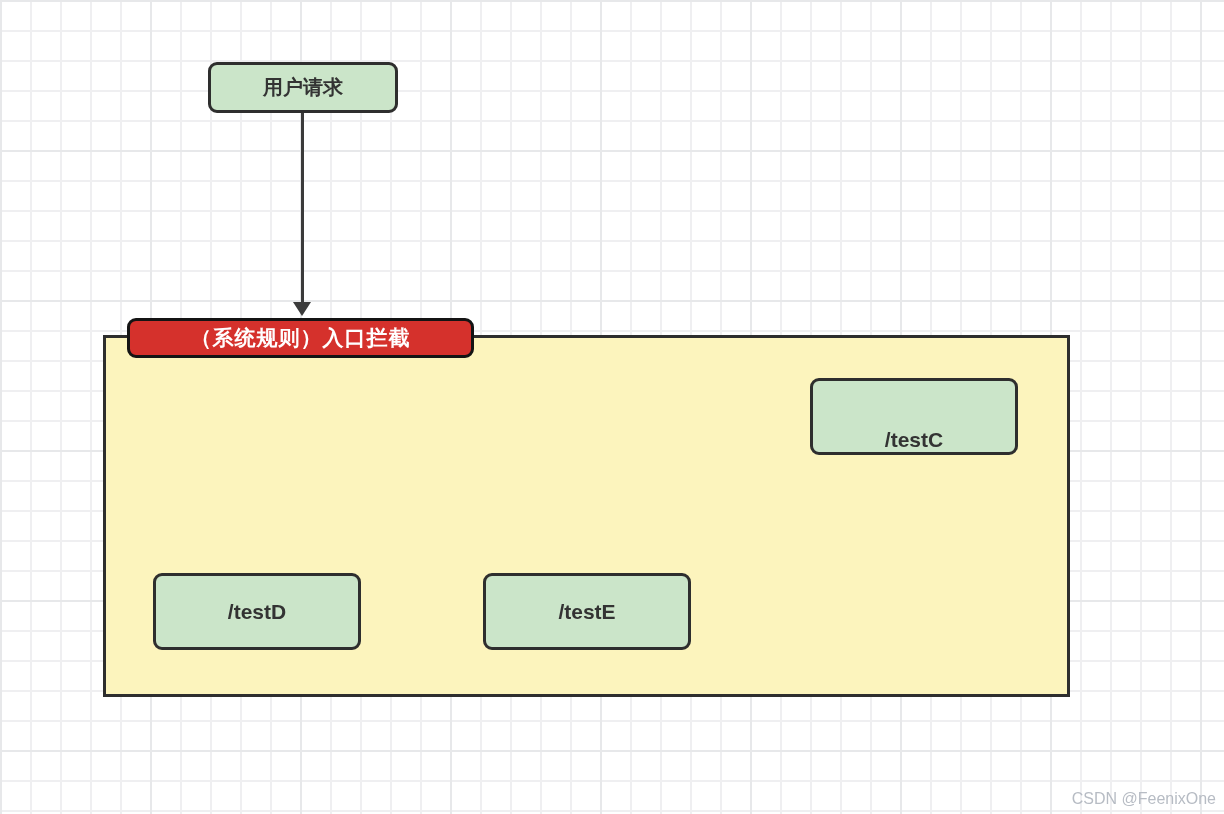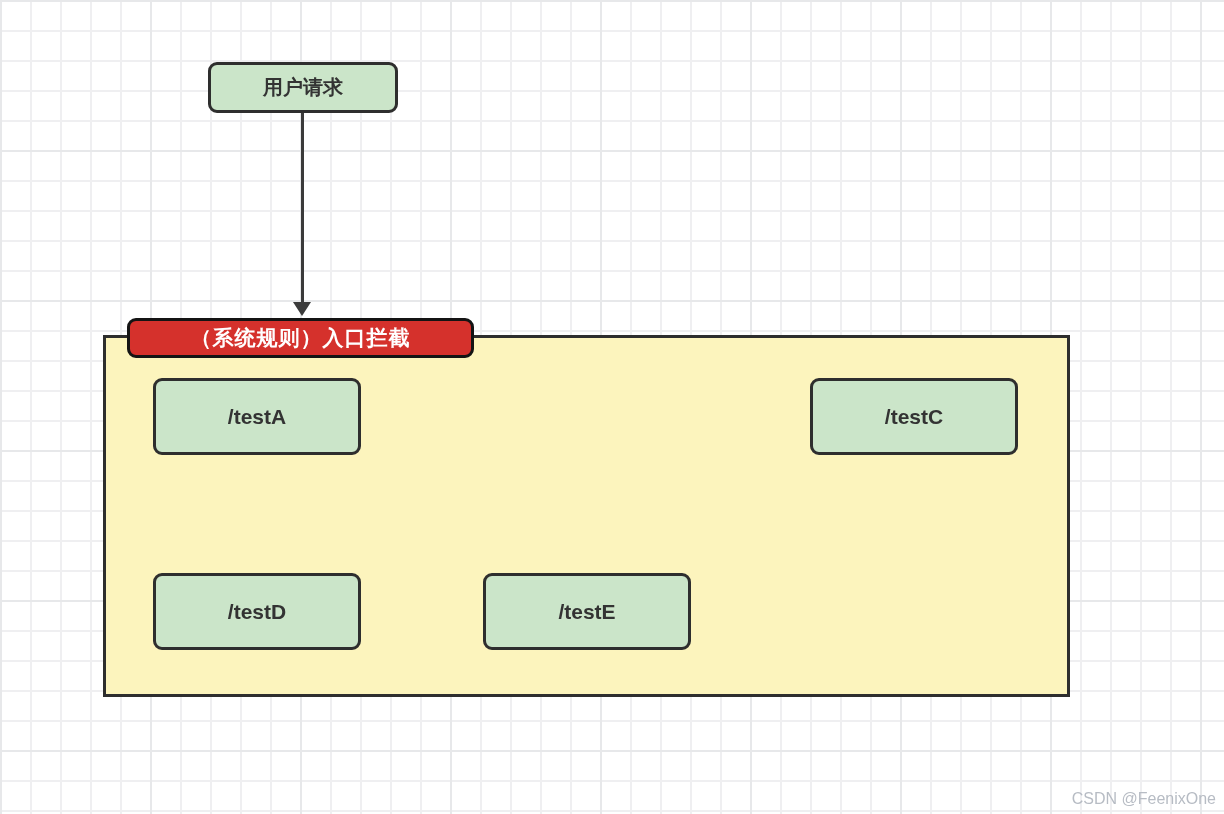--- a/index.html
+++ b/index.html
@@ -90,21 +90,21 @@
     font-weight: bold;
     letter-spacing: 1px;
     z-index: 4;
   }
   .endpoint {
     width: 208px;
     height: 77px;
   }
   .ep-a { left: 153px; top: 378px; }
   .ep-b { left: 483px; top: 378px; }
-  .ep-c { left: 810px; top: 378px; }
+  .ep-c { left: 810px; top: 378px; align-items: flex-end; }
   .ep-d { left: 153px; top: 573px; justify-content: center; }
   .ep-e { left: 483px; top: 573px; }
   .ep-f { left: 810px; top: 573px; }
   .watermark {
     position: absolute;
     right: 8px;
     top: 790px;
     color: #b7bcc4;
     font-size: 16px;
     z-index: 5;
@@ -121,23 +121,20 @@
 
   <div class="arrow-line"></div>
   <div class="arrow-head"></div>
 
   <div class="container-yellow"></div>
 
   <div class="red-label">
     <span>（系统规则）入口拦截</span>
   </div>
 
-  <div class="node endpoint ep-a">
-    <span>/testA</span>
-  </div>
   <div class="node endpoint ep-c">
     <span>/testC</span>
   </div>
   <div class="node endpoint ep-d">
     <span>/testD</span>
   </div>
   <div class="node endpoint ep-e">
     <span>/testE</span>
   </div>
 

